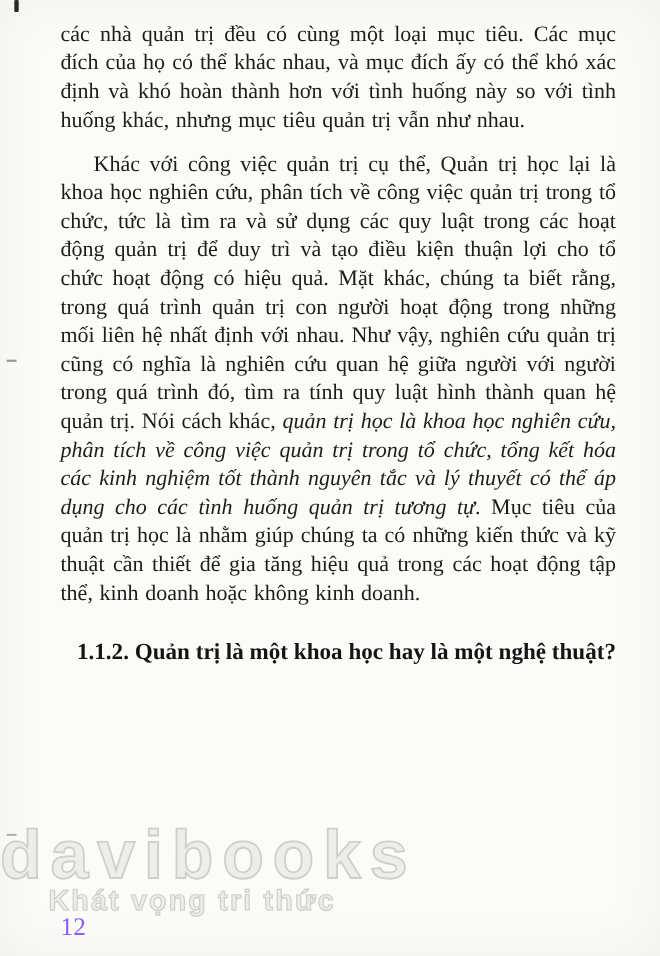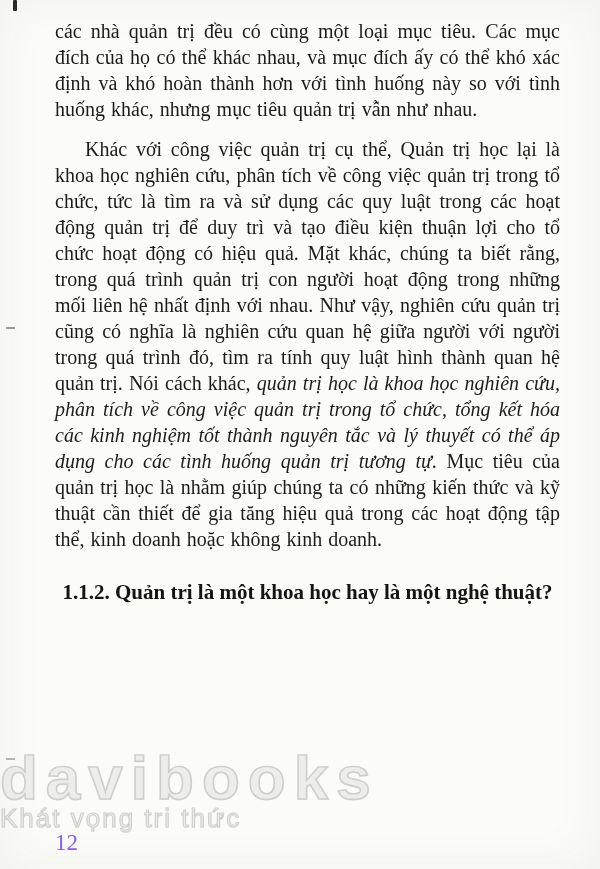--- a/index.html
+++ b/index.html
@@ -30,21 +30,21 @@
   }
   .para.indent { text-indent: 30px; }
   .para.last-of-section { margin-bottom: 26px; }
   .section-heading {
     font-size: 21px;
     line-height: 28px;
     font-weight: bold;
     margin: 0 0 14px 0;
     padding-left: 30px;
     text-indent: -30px;
-    text-align: center;
+    text-align: right;
     color: #141414;
   }
   .italic-seg { font-style: italic; }
   .page-number {
     position: absolute;
     left: 55px; bottom: 13px;
     font-size: 23px;
     color: #8b5cf6;
     z-index: 2;
   }
@@ -66,24 +66,25 @@
     color: rgba(252,252,250,0.25);
     -webkit-text-stroke: 1.6px #cfcfca;
     text-shadow: 0 1px 0 rgba(180,180,175,0.25);
   }
   .wm-tagline {
     display: block;
     margin-top: -4px;
     font-size: 26px;
     line-height: 28px;
     letter-spacing: 2px;
-    font-weight: normal;
+    font-weight: bold;
     color: rgba(252,252,250,0.25);
     -webkit-text-stroke: 1.1px #cfcfca;
     text-shadow: 0 1px 0 rgba(180,180,175,0.25);
+    margin-left: 44px;
   }
   
   .artifact { position: absolute; background: #2a2a2a; z-index: 3; }
   .artifact.mark-top-left { left: 13px; top: 0; width: 4px; height: 11px; border-radius: 1px; }
   .artifact.dash-1 { left: 6px; top: 327px; width: 9px; height: 2px; background: #9a9a96; }
   .artifact.dash-2 { left: 6px; top: 758px; width: 9px; height: 2px; background: #b5b5b0; }
 </style>
 </head>
 <body>
 

